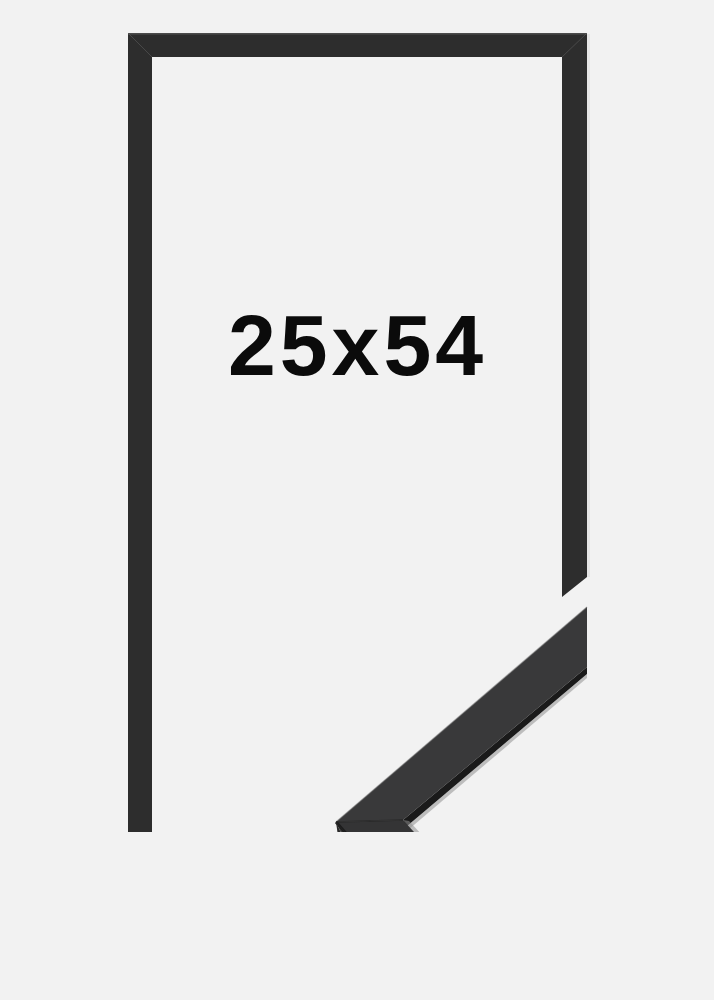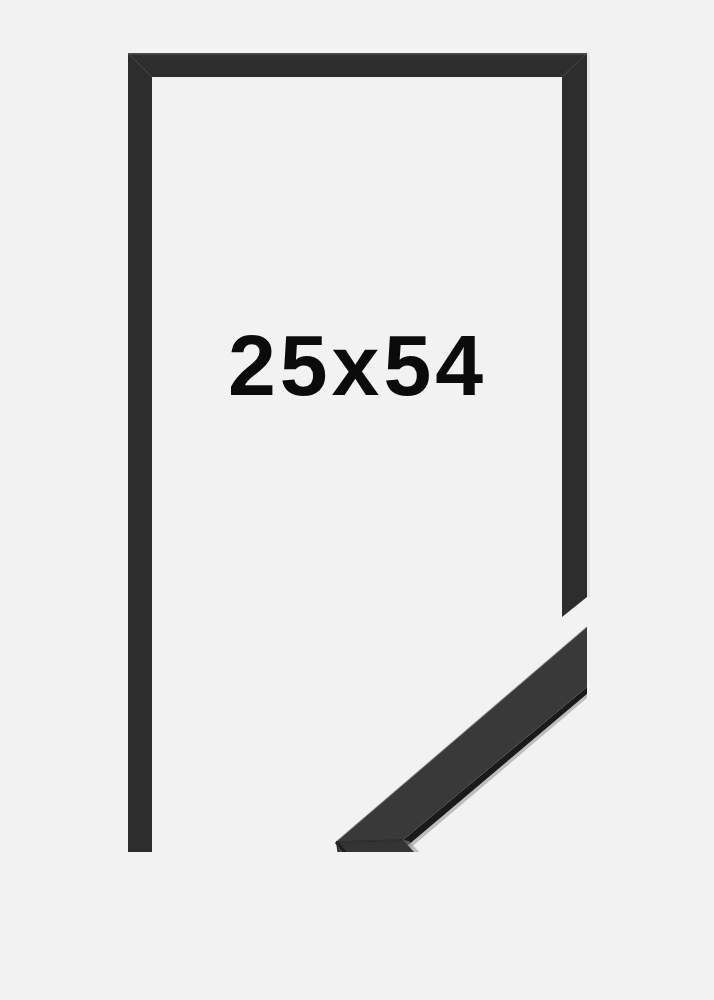--- a/index.html
+++ b/index.html
@@ -7,21 +7,20 @@
     padding: 0;
     background: var(--bg, #f2f2f2);
   }
   .stage {
     position: relative;
     width: 714px;
     height: 832px;
     overflow: hidden;
     background: var(--bg, #f2f2f2);
     font-family: "Liberation Sans", "DejaVu Sans", sans-serif;
-    margin-top: 20px;
   }
   .stage svg {
     position: absolute;
     inset: 0;
     display: block;
   }
   
   .bar { fill: var(--frame, #2d2d2d); }
   .bar-highlight { fill: var(--frame-highlight, #6a6a6a); opacity: .5; }
   .corner-seam { stroke: var(--frame-highlight, #4f4f4f); stroke-width: 1; opacity: .45; }

